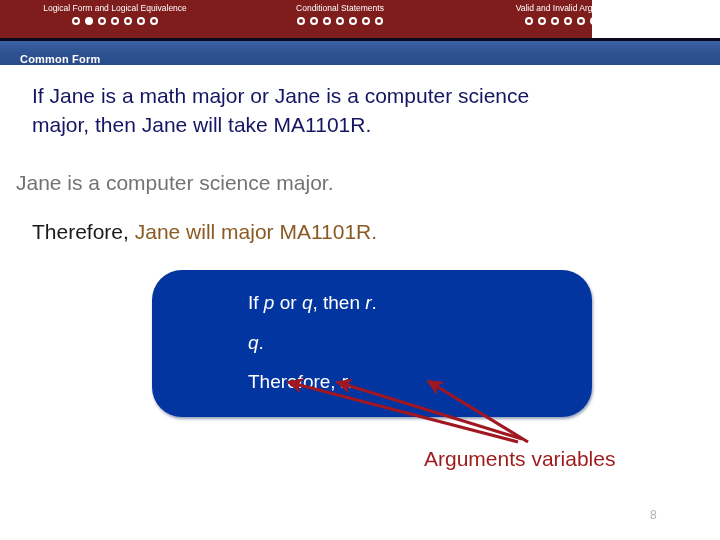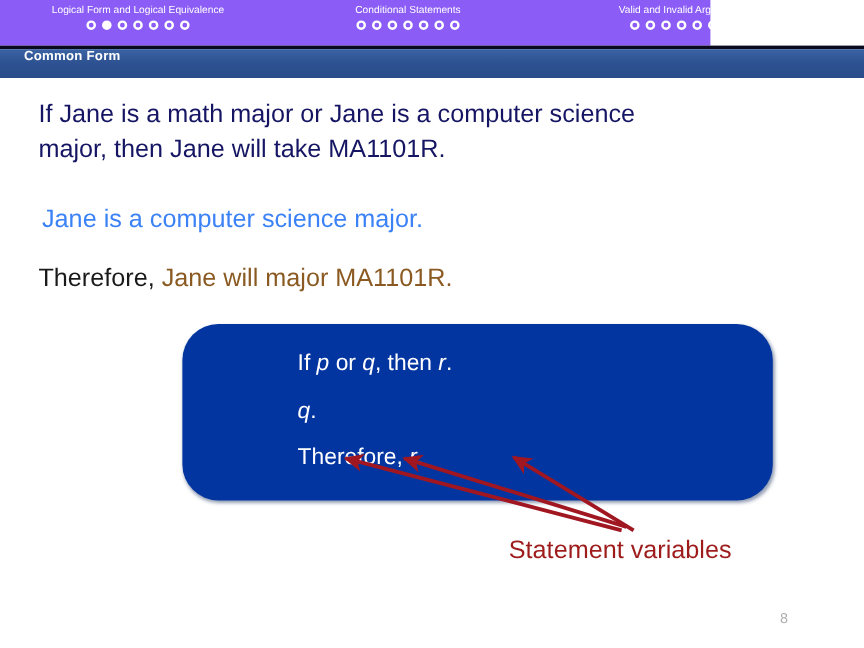--- a/index.html
+++ b/index.html
@@ -14,21 +14,21 @@
     font-family: "Liberation Sans", sans-serif;
     position: relative;
   }
 
   
   .topbar {
     position: absolute;
     left: 0; top: 0;
     width: 592px;
     height: 38px;
-    background: #8b5cf6;
+    background: #7f1d1d;
   }
   .nav-group {
     position: absolute;
     top: 3px;
     text-align: center;
     color: #ffffff;
   }
   .nav-group-label {
     font-size: 8.5px;
     line-height: 11px;
@@ -63,21 +63,21 @@
   }
 
   
   .title-band {
     position: absolute;
     left: 0; top: 41px;
     width: 720px;
     height: 24px;
     background: linear-gradient(to bottom, #3b63a3 0%, #2d5191 50%, #2a4c89 100%);
     display: flex;
-    align-items: flex-start;
+    align-items: flex-end;
   }
   .title-band-text {
     margin-left: 20px;
     color: #ffffff;
     font-size: 11px;
     font-weight: bold;
     letter-spacing: 0.2px;
   }
 
   
@@ -93,43 +93,44 @@
     font-size: 21px;
     line-height: 29px;
   }
   .para-premise1 {
     left: 32px;
     top: 16px;
     width: 530px;
     color: #151563;
   }
   .para-premise2 {
-    left: 35px;
+    left: 16px;
     top: 103px;
-    color: #3b82f6;
+    color: #737373;
   }
   .para-conclusion {
     left: 32px;
     top: 152px;
     color: #1a1a1a;
   }
   .conclusion-tail {
     color: #8a5a22;
   }
 
   
   .form-box {
     position: absolute;
     left: 152px;
     top: 205px;
-    width: 492px;
+    width: 408px;
     height: 147px;
     background: #0335a0;
     border-radius: 30px;
     box-shadow: 1px 2px 3px rgba(60,80,120,0.55);
+    padding-left: 32px;
   }
   .form-line {
     position: absolute;
     left: 96px;
     color: #ffffff;
     font-size: 19px;
     white-space: nowrap;
   }
   .form-line-1 { top: 22px; }
   .form-line-2 { top: 62px; }
@@ -243,17 +244,17 @@
         <path d="M5.2,2.75 L0,0.35 L1.4,2.75 L0,5.15 Z" fill="#a01722"></path>
       </marker>
     </defs>
     <g id="arrow-group" stroke="#a01722" stroke-width="3.2" fill="none" marker-end="url(#ah)">
         <line x1="518" y1="377" x2="288" y2="317"></line>
         <line x1="522" y1="374" x2="337" y2="317"></line>
         <line x1="528" y1="377" x2="428" y2="316"></line>
       </g>
   </svg>
 
-  <div class="caption">Statement variables</div>
+  <div class="caption">Arguments variables</div>
 
   <div class="page-number">8</div>
 
 </div>
 
 </body></html>

